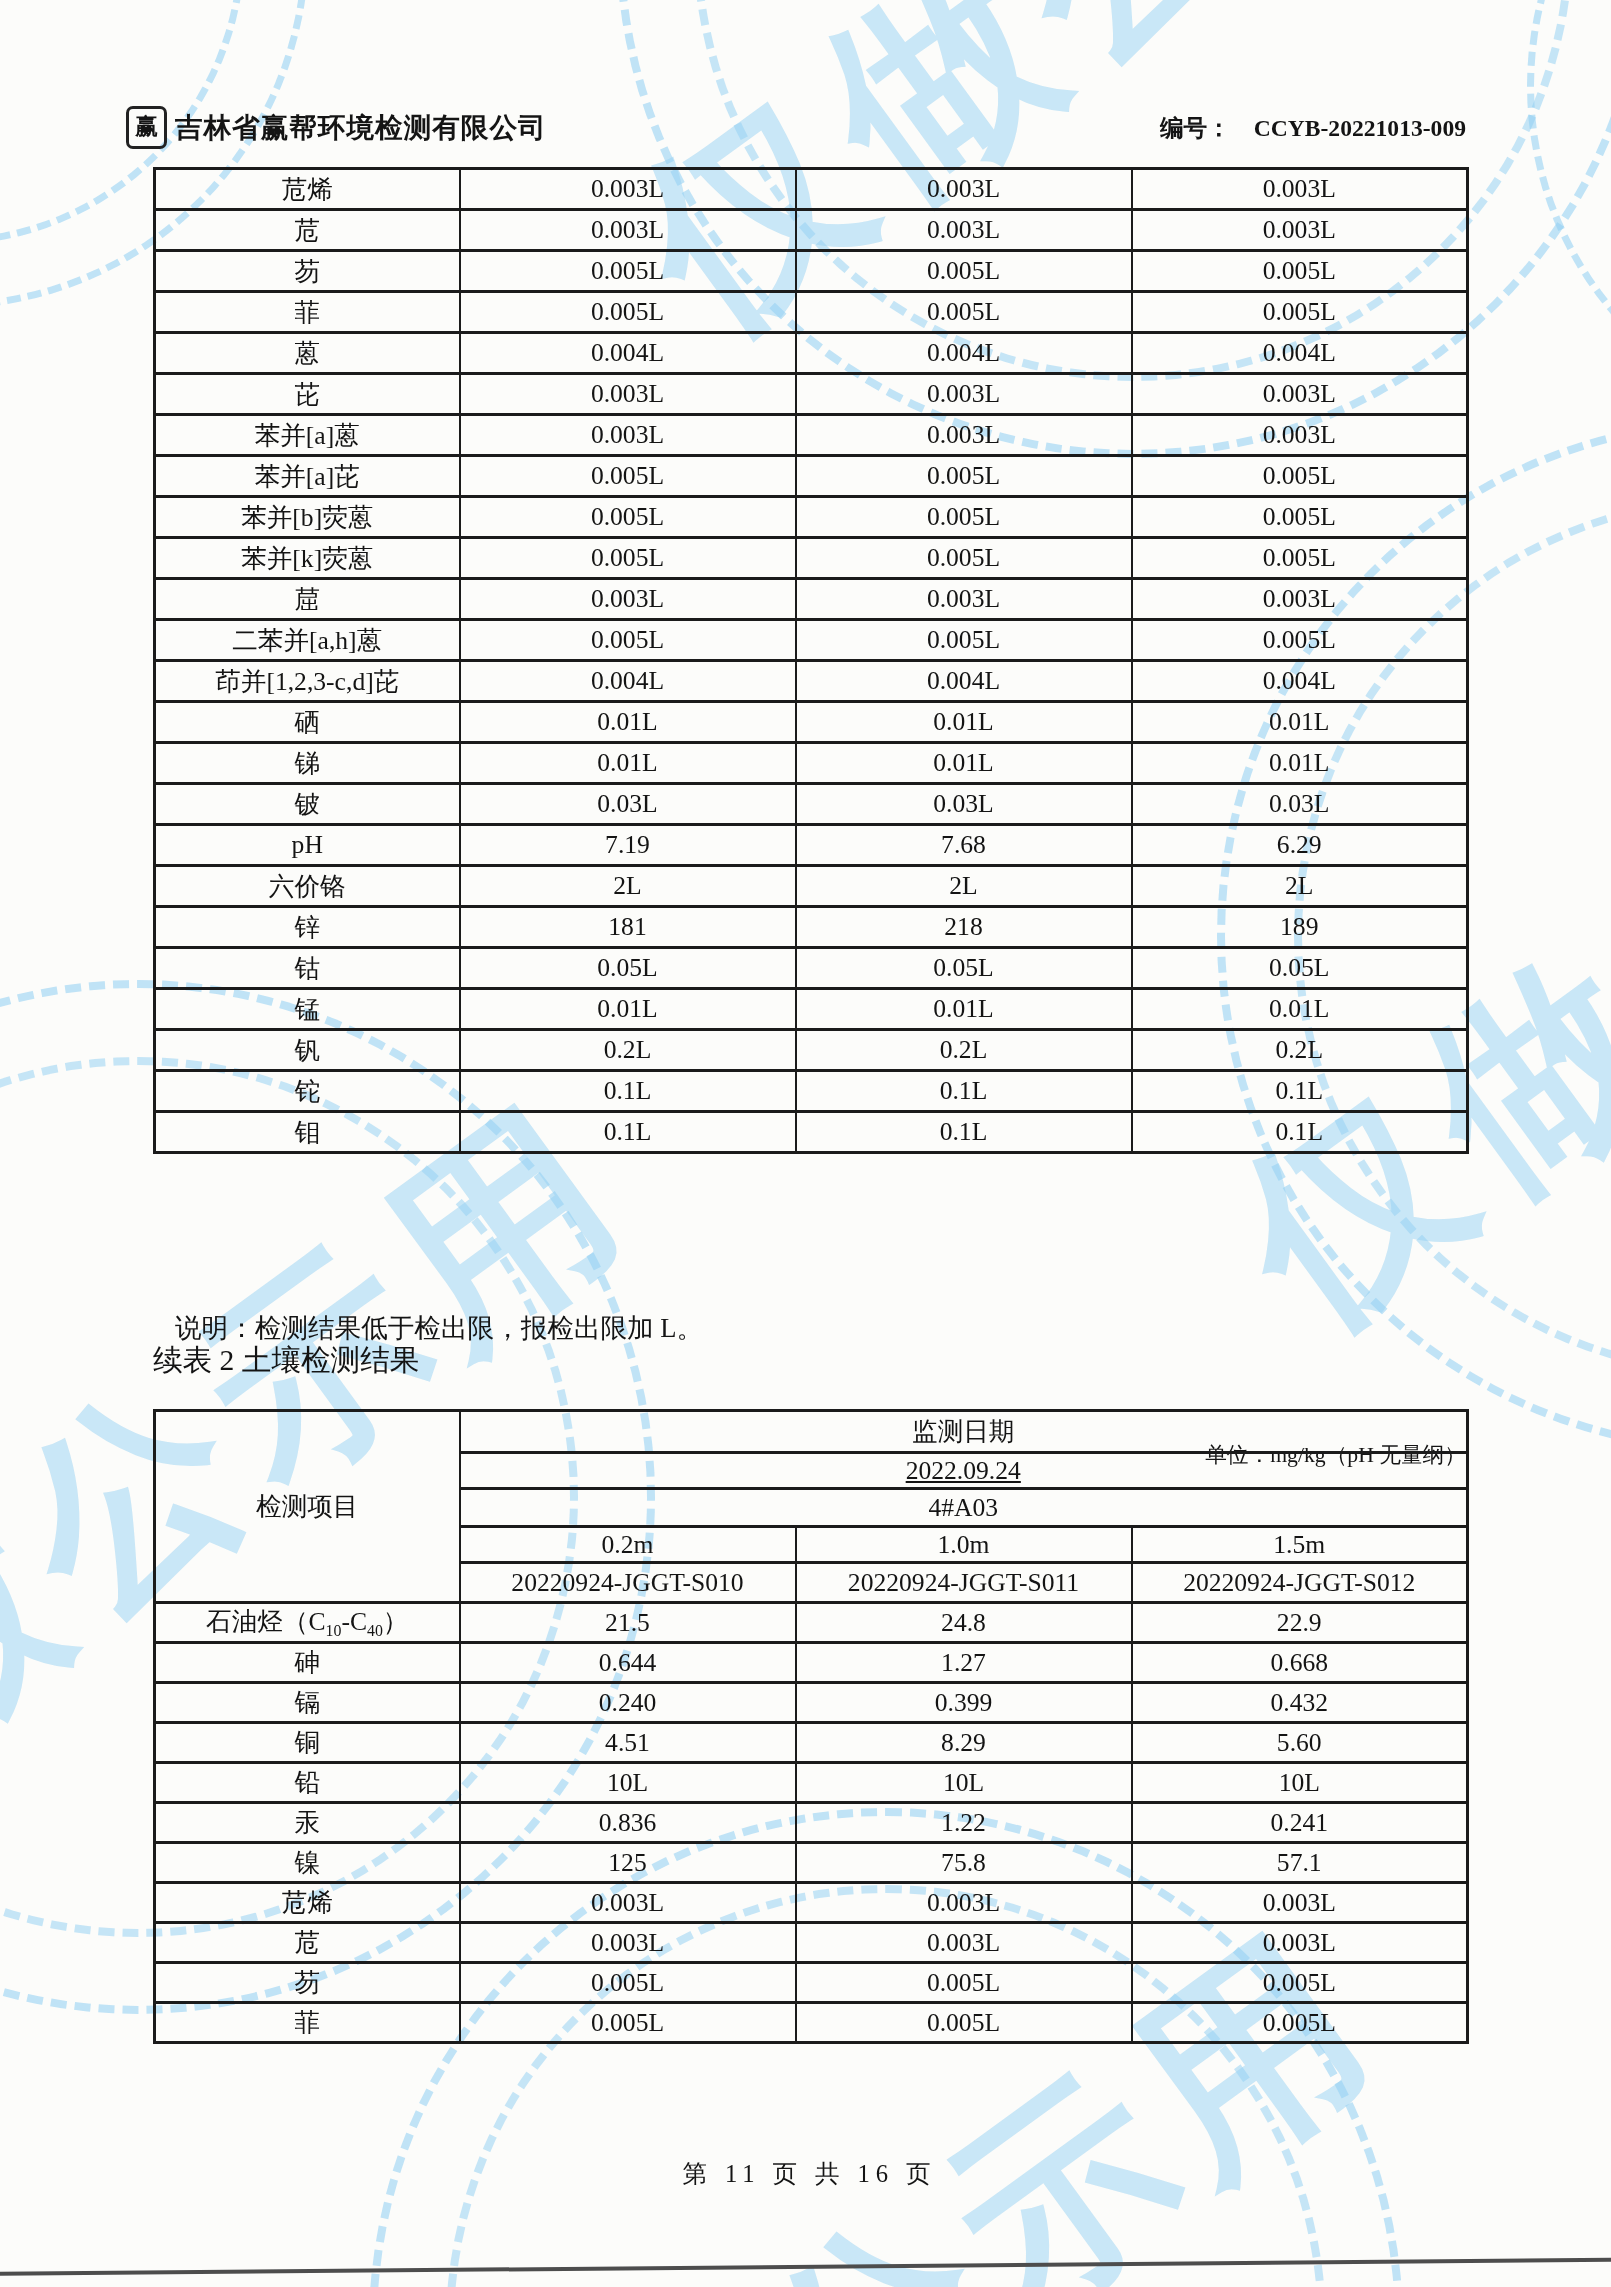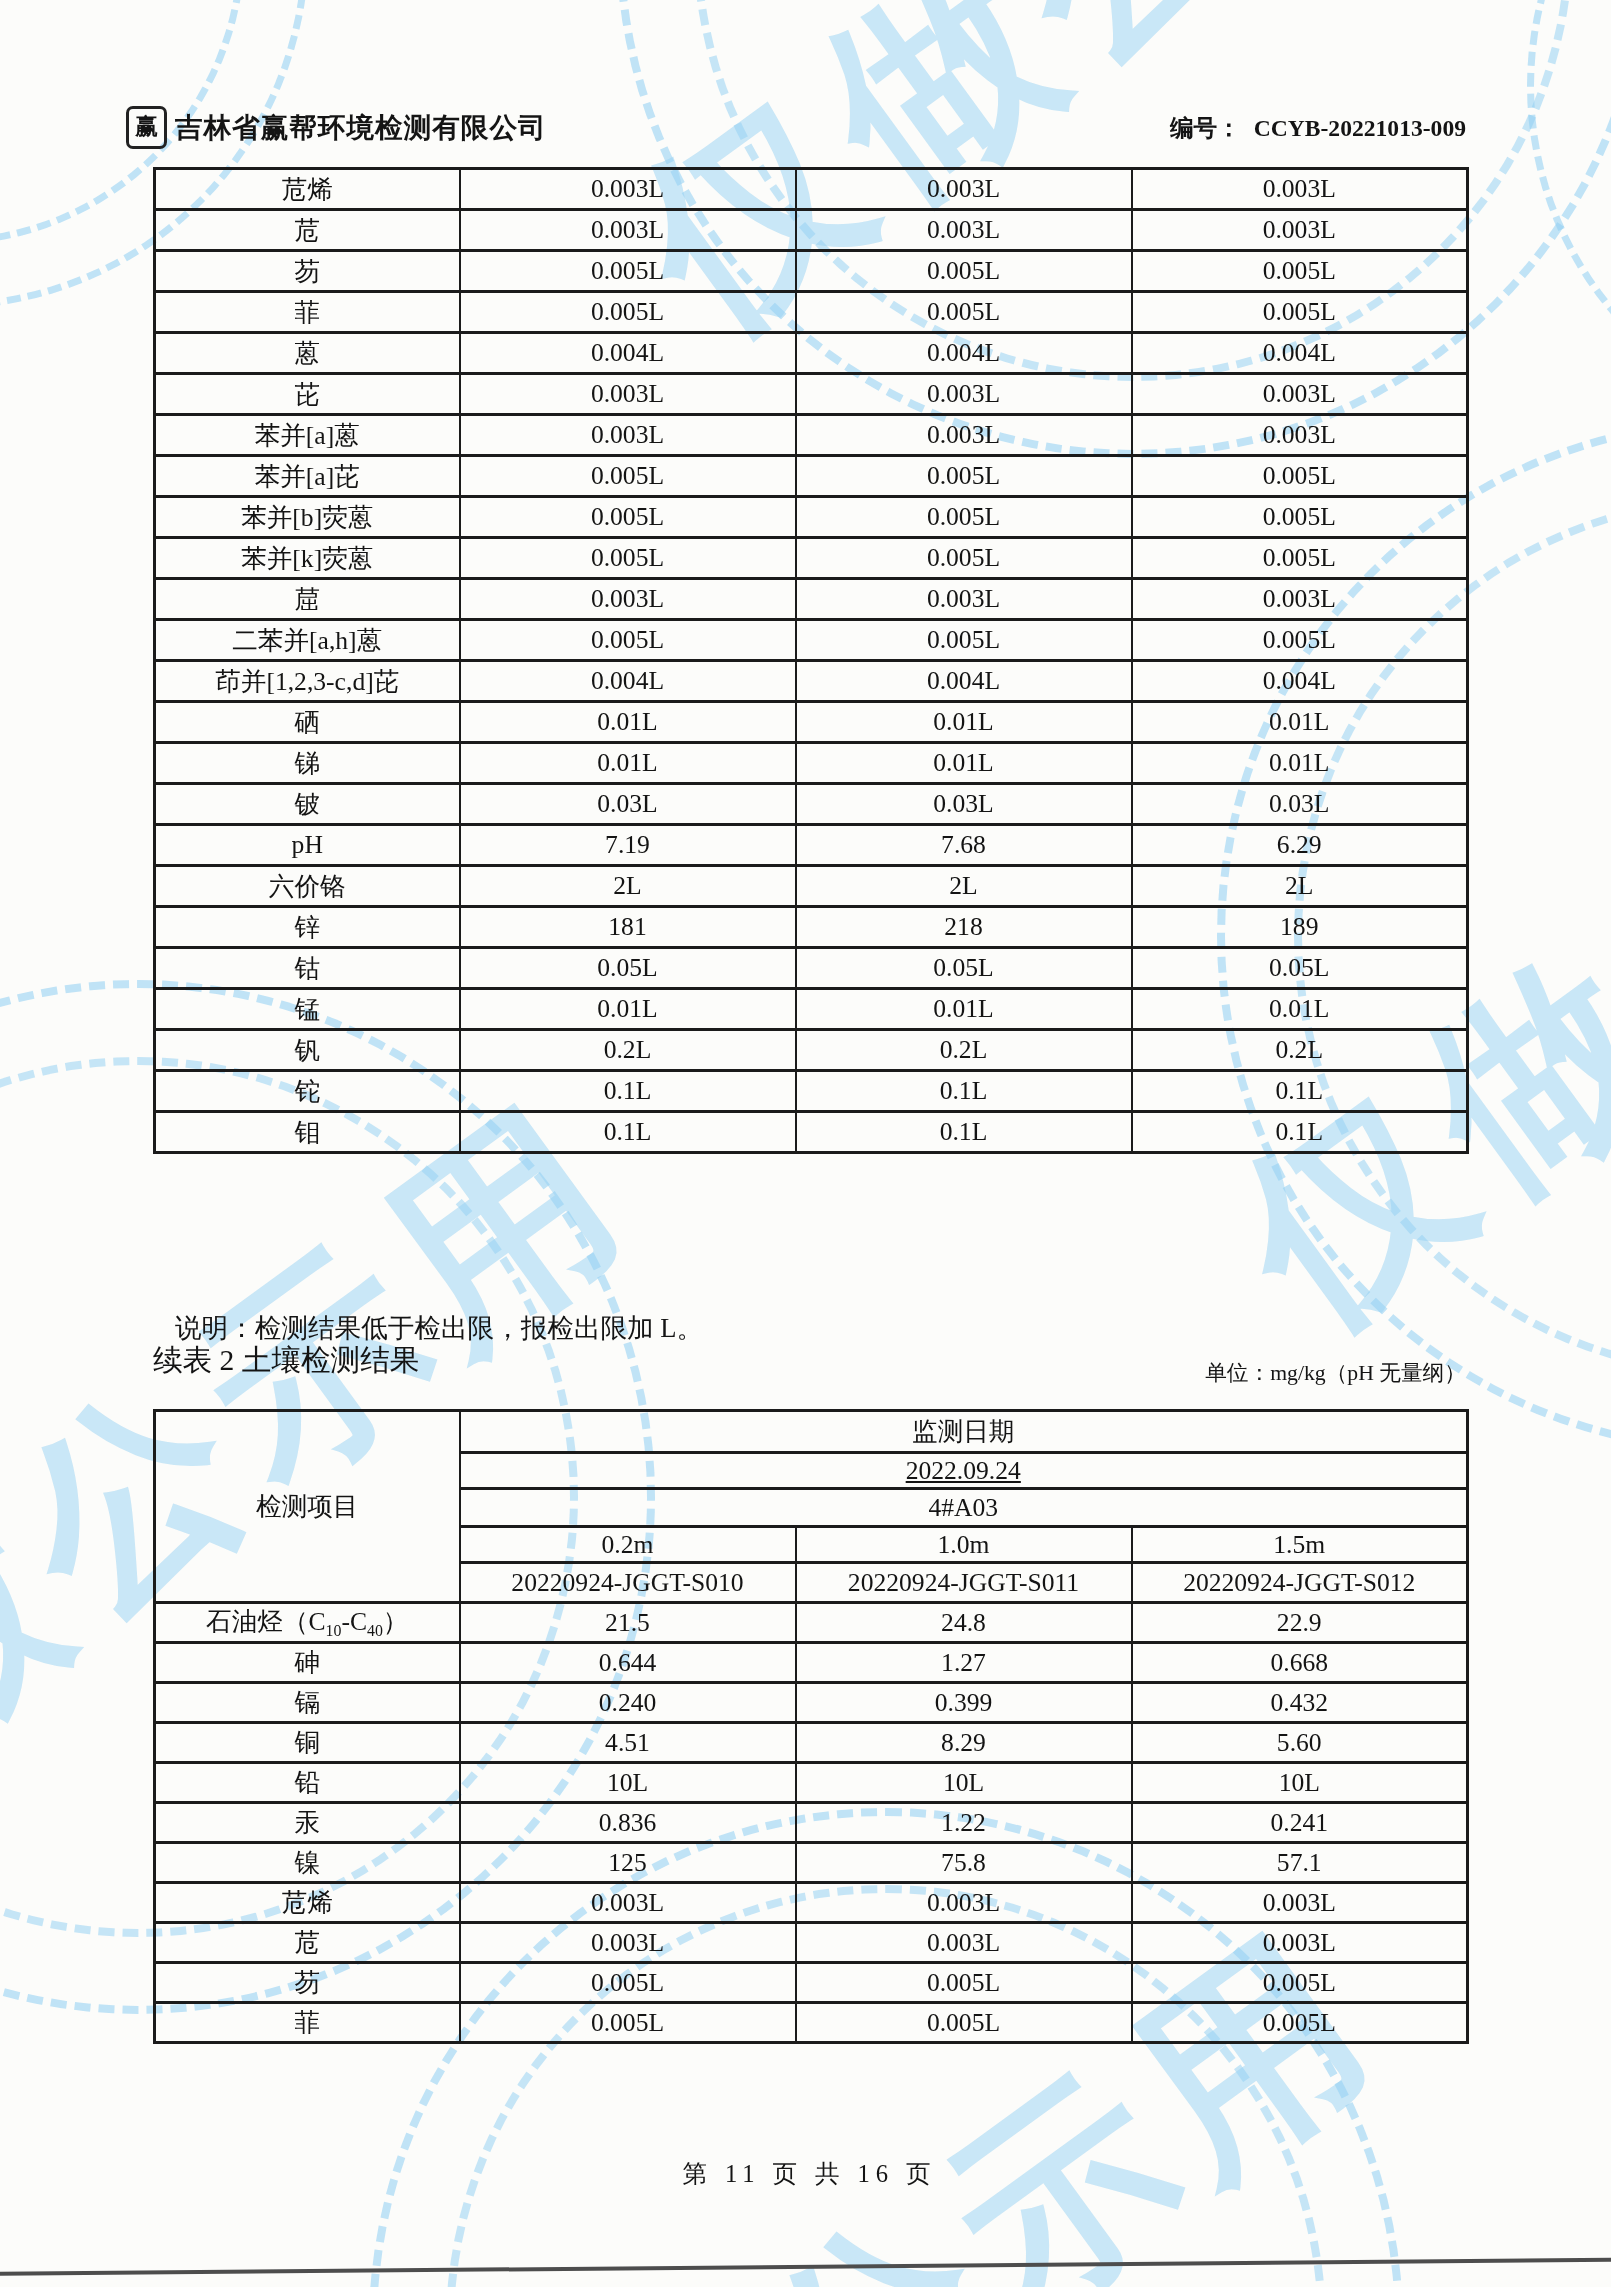--- a/index.html
+++ b/index.html
@@ -31,21 +31,21 @@
     display:flex;justify-content:space-between;align-items:center;
   }
   .brand{display:flex;align-items:center;gap:7.9px;}
   .logo{
     width:35px;height:37px;border:3px solid #222;border-radius:6.9px;
     display:flex;align-items:center;justify-content:center;
     font-size:22.7px;font-weight:700;line-height:1;
   }
   .company{font-size:27.6px;font-weight:600;letter-spacing:1px;}
   .doc-no{font-size:23.6px;font-weight:600;}
-  .doc-no .num{margin-left:13px;font-family:"Liberation Serif", serif;}
+  .doc-no .num{margin-left:23px;font-family:"Liberation Serif", serif;}
 
   table{border-collapse:collapse;table-layout:fixed;width:1313px;}
   td,th{
     border-style:solid;border-color:#1b1b1b;
     border-width:3px 2px;
     text-align:center;vertical-align:middle;
     font-size:25.6px;font-weight:400;padding:0;overflow:hidden;
   }
   .tbl{position:absolute;left:153px;border:3px solid #1b1b1b;}
   .tbl1{top:167px;}
@@ -54,21 +54,21 @@
   .tbl2 tr.data{height:40px;}
   .tbl2 tr.h1{height:42px;}
   .tbl2 tr.h2{height:36px;text-decoration:underline;}
   .tbl2 tr.h3{height:38px;}
   .tbl2 tr.h4{height:36px;}
   .tbl2 tr.h5{height:40px;}
   sub{font-size:0.62em;}
 
   .note{position:absolute;left:175px;top:1310px;font-size:26.6px;}
   .t2-title{position:absolute;left:153px;top:1340px;width:1313px;text-align:left;font-size:29.6px;}
-  .t2-unit{position:absolute;left:153px;top:1358px;width:1313px;text-align:right;font-size:21.7px;}
+  .t2-unit{position:absolute;left:153px;top:1440px;width:1313px;text-align:right;font-size:21.7px;}
   .footer{position:absolute;left:153px;top:2157px;width:1313px;text-align:center;font-size:24.6px;letter-spacing:5.9px;}
   .scan-line{
     position:absolute;left:-19.7px;top:2272px;width:1675px;height:3.9px;
     background:#4d4d4d;transform:rotate(-0.5deg);transform-origin:left center;
   }
 </style>
 </head>
 <body>
 
 <div class="page">

